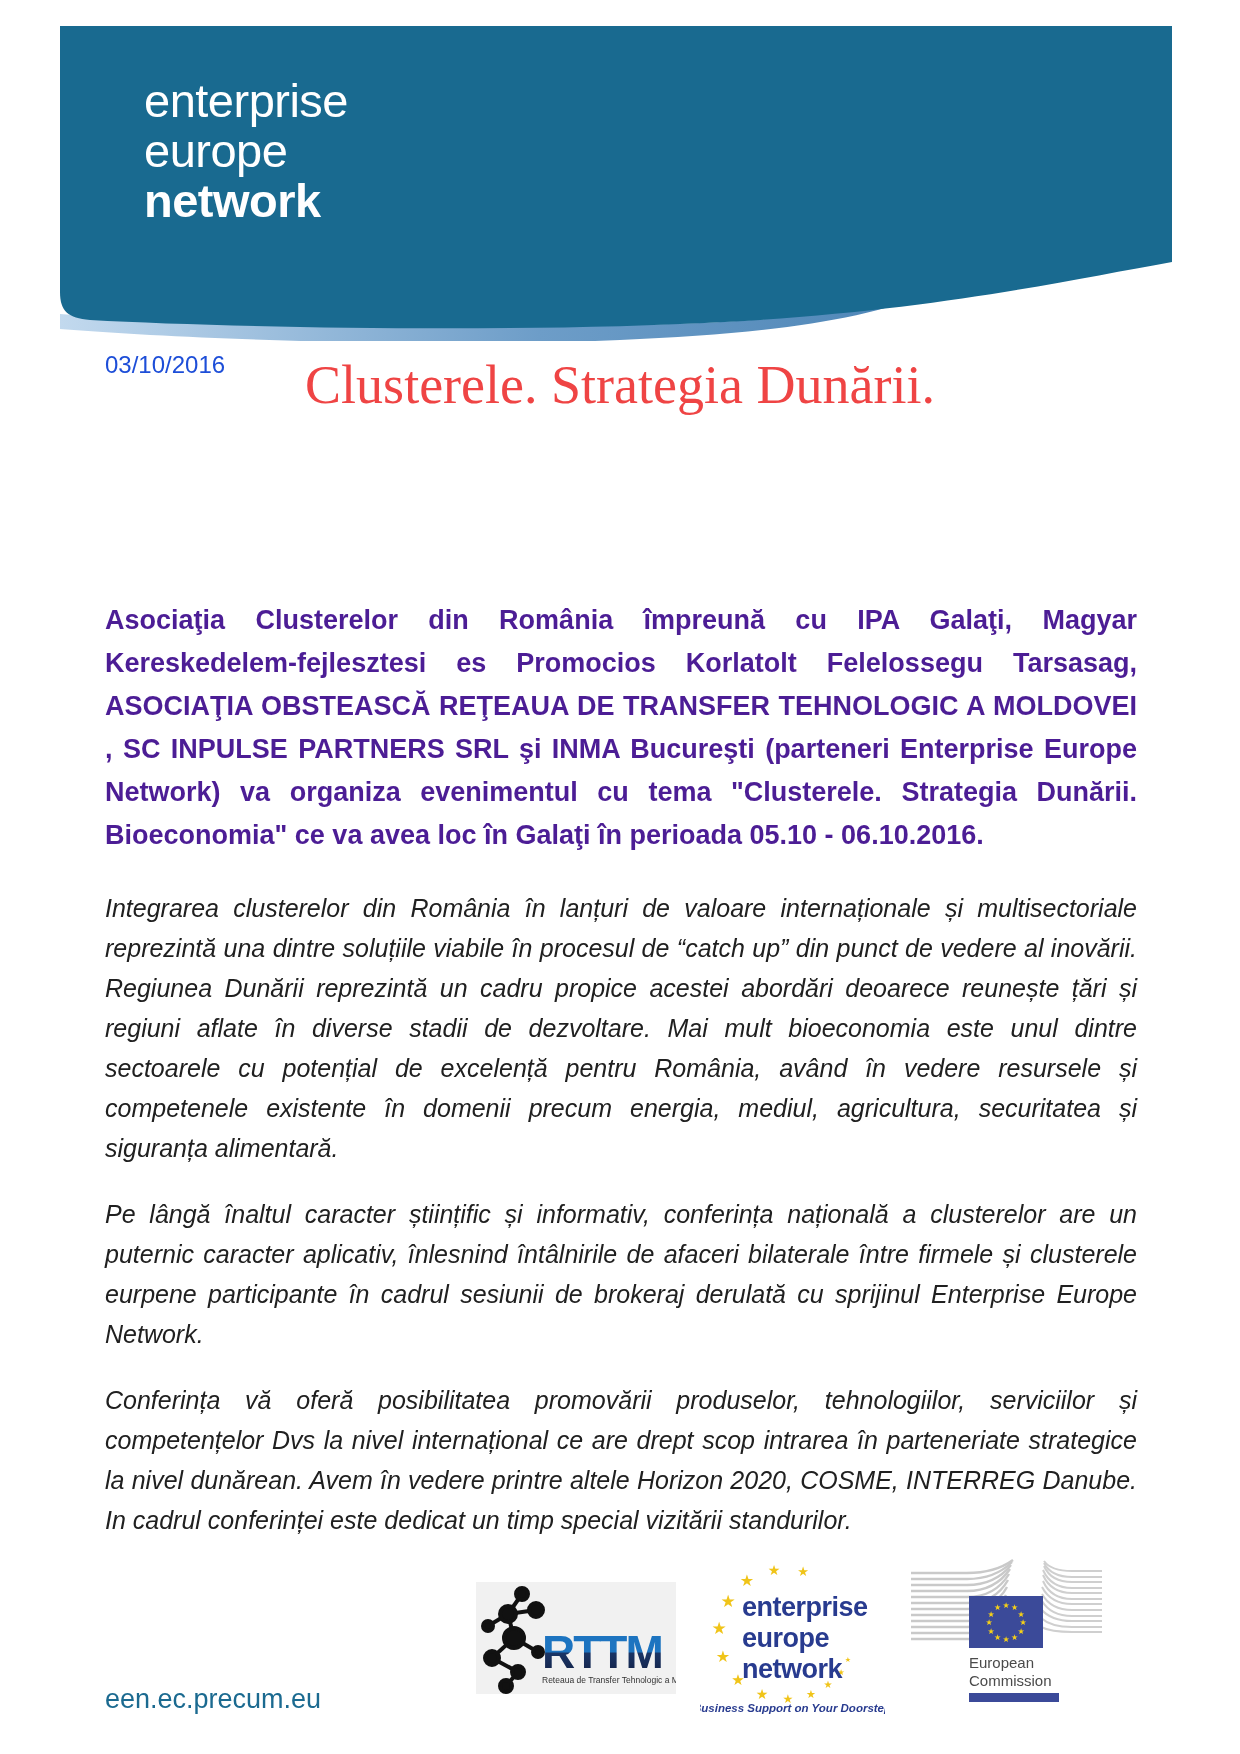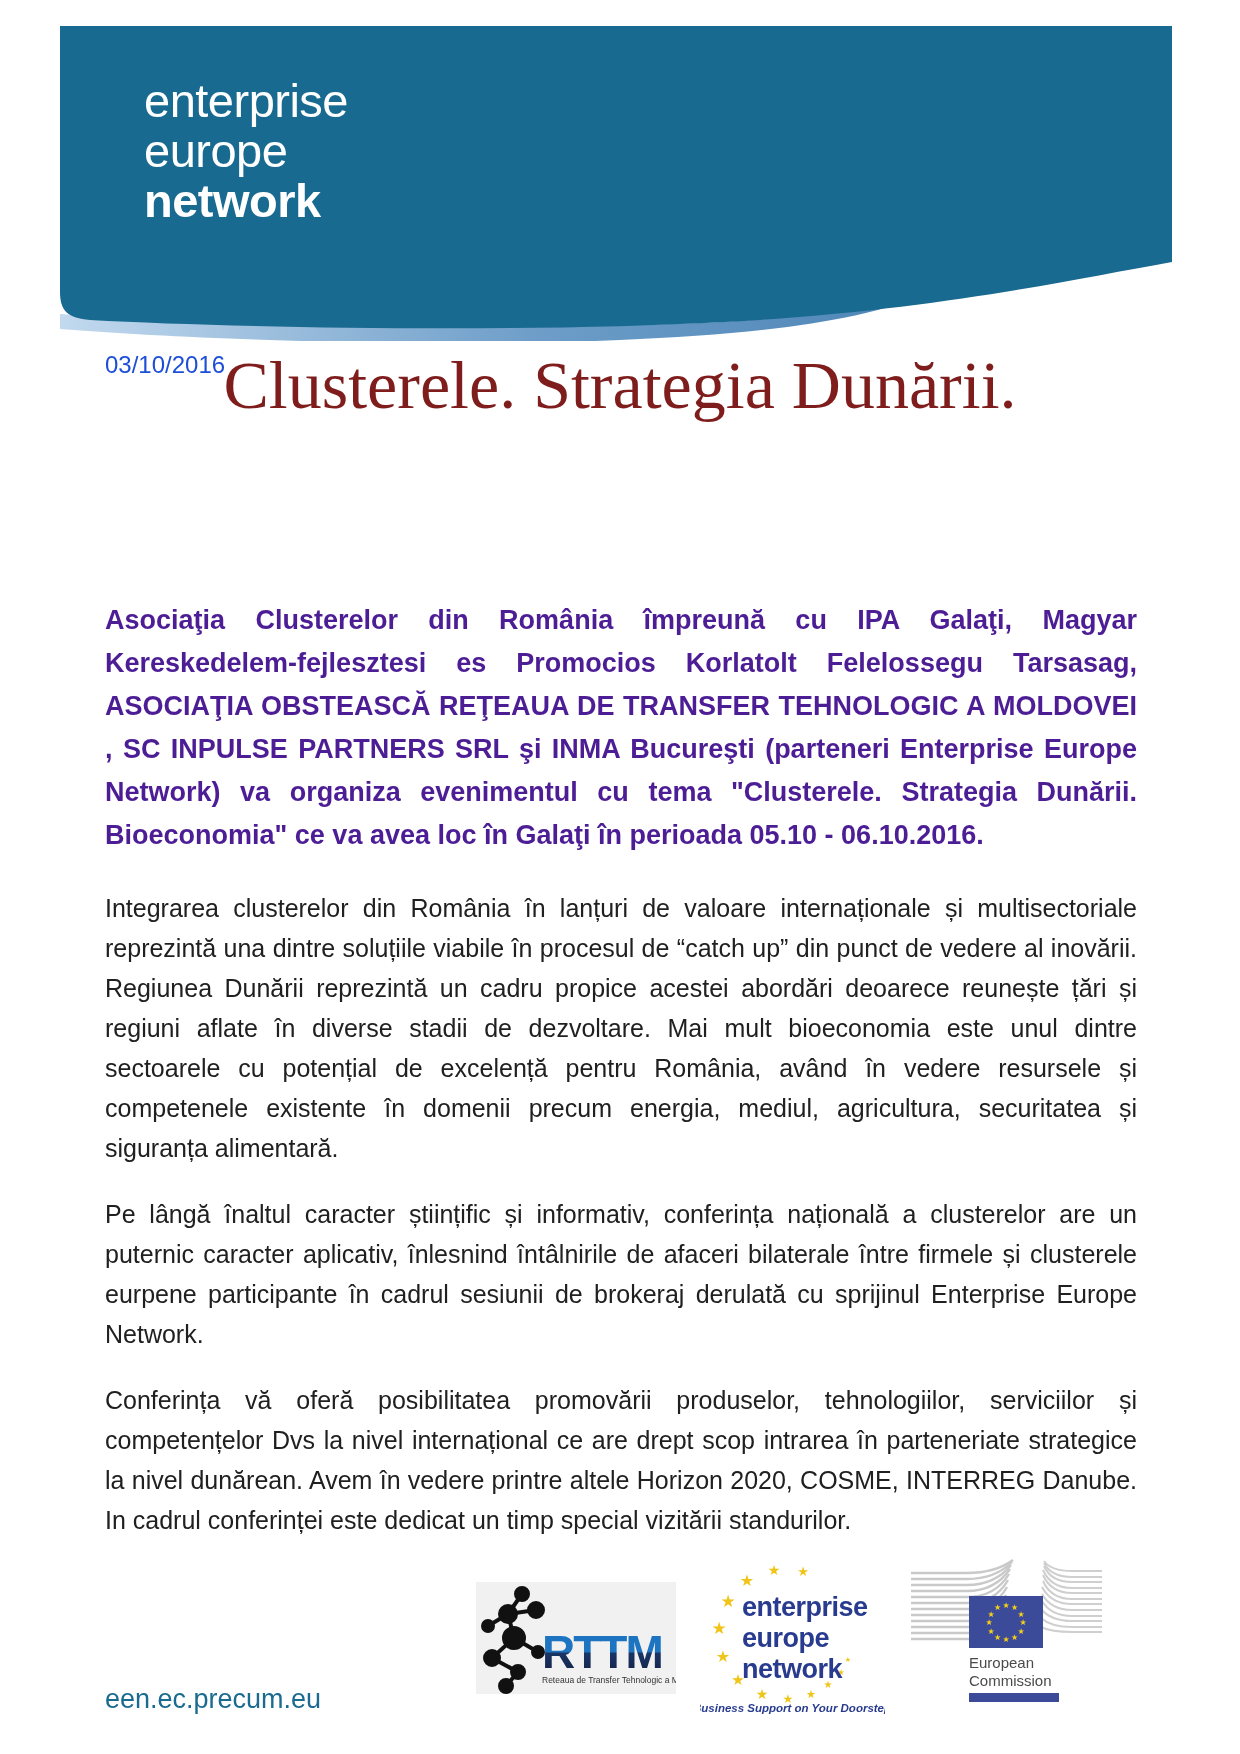--- a/index.html
+++ b/index.html
@@ -12,28 +12,28 @@
   .een-wordmark{position:absolute;left:84px;top:50px;color:#ffffff;
                 font-size:47px;line-height:50px;letter-spacing:-0.5px;}
   .een-wordmark .l3{font-weight:bold;}
   .region{position:absolute;left:750px;top:46px;width:312px;text-align:right;
           color:#ffffff;font-family:"Liberation Serif",serif;font-weight:bold;
           font-size:25px;letter-spacing:1.5px;}
 
   
   .date{position:absolute;left:105px;top:306px;font-size:24px;color:#1d4ed8;margin-top:45px;}
   .title{position:absolute;left:0;top:340px;width:100%;text-align:center;
-         font-family:"Liberation Serif",serif;font-size:68px;line-height:90px;
-         color:#7f1d1d;font-weight:400;}
+         font-family:"Liberation Serif",serif;font-size:54px;line-height:90px;
+         color:#ef4444;font-weight:400;}
   .lead{position:absolute;left:105px;top:599px;width:1032px;
         font-size:27px;line-height:43px;font-weight:bold;color:#4c1d95;
         text-align:justify;}
   .body-text{position:absolute;left:105px;top:888px;width:1032px;
              font-size:25px;line-height:40px;color:#202020;text-align:justify;}
-  .body-text p{margin:0 0 26px 0;}
+  .body-text p{margin:0 0 26px 0;font-style:italic;}
 
   
   .footer-logos{position:absolute;left:476px;top:1554px;display:flex;
                 gap:24px;align-items:flex-start;}
   .rttm-box{margin-top:28px;}
   .ec-logo{margin-top:4px;}
   .site-link{position:absolute;left:105px;top:1684px;font-size:27px;
              color:#1b6a90;text-decoration:none;}
 </style>
 </head>

